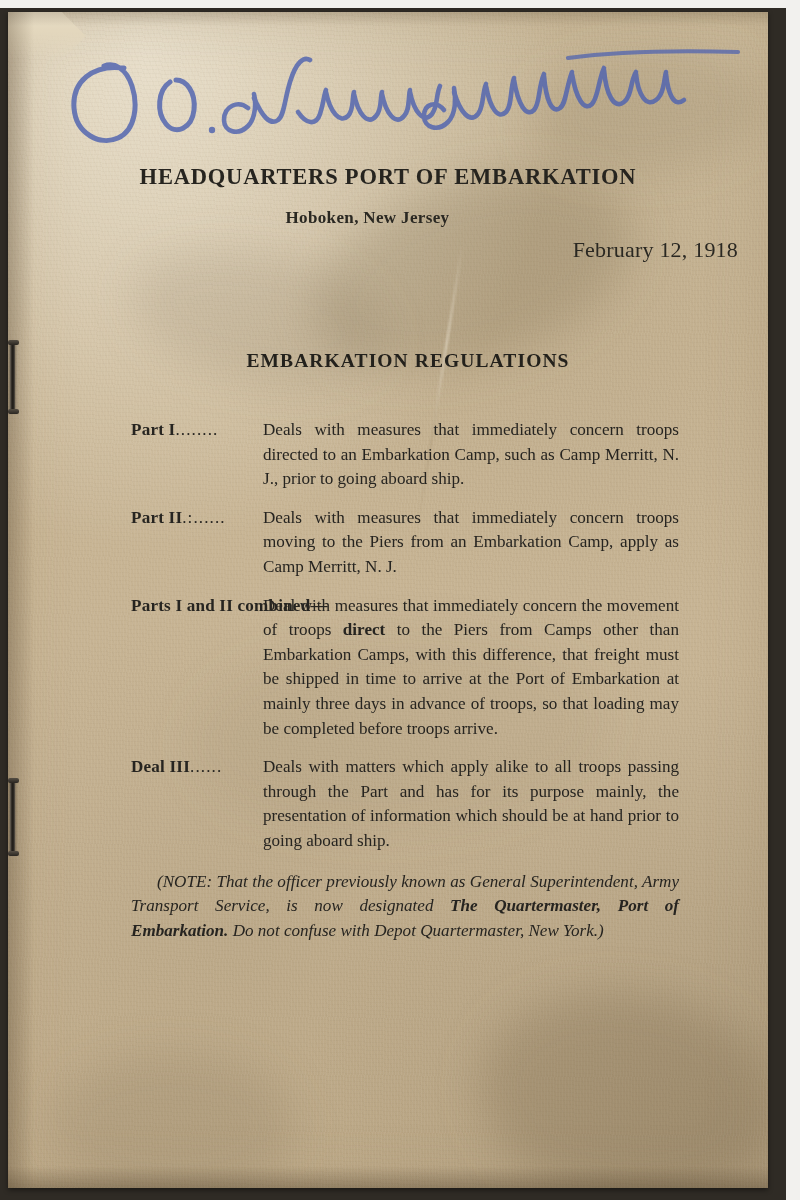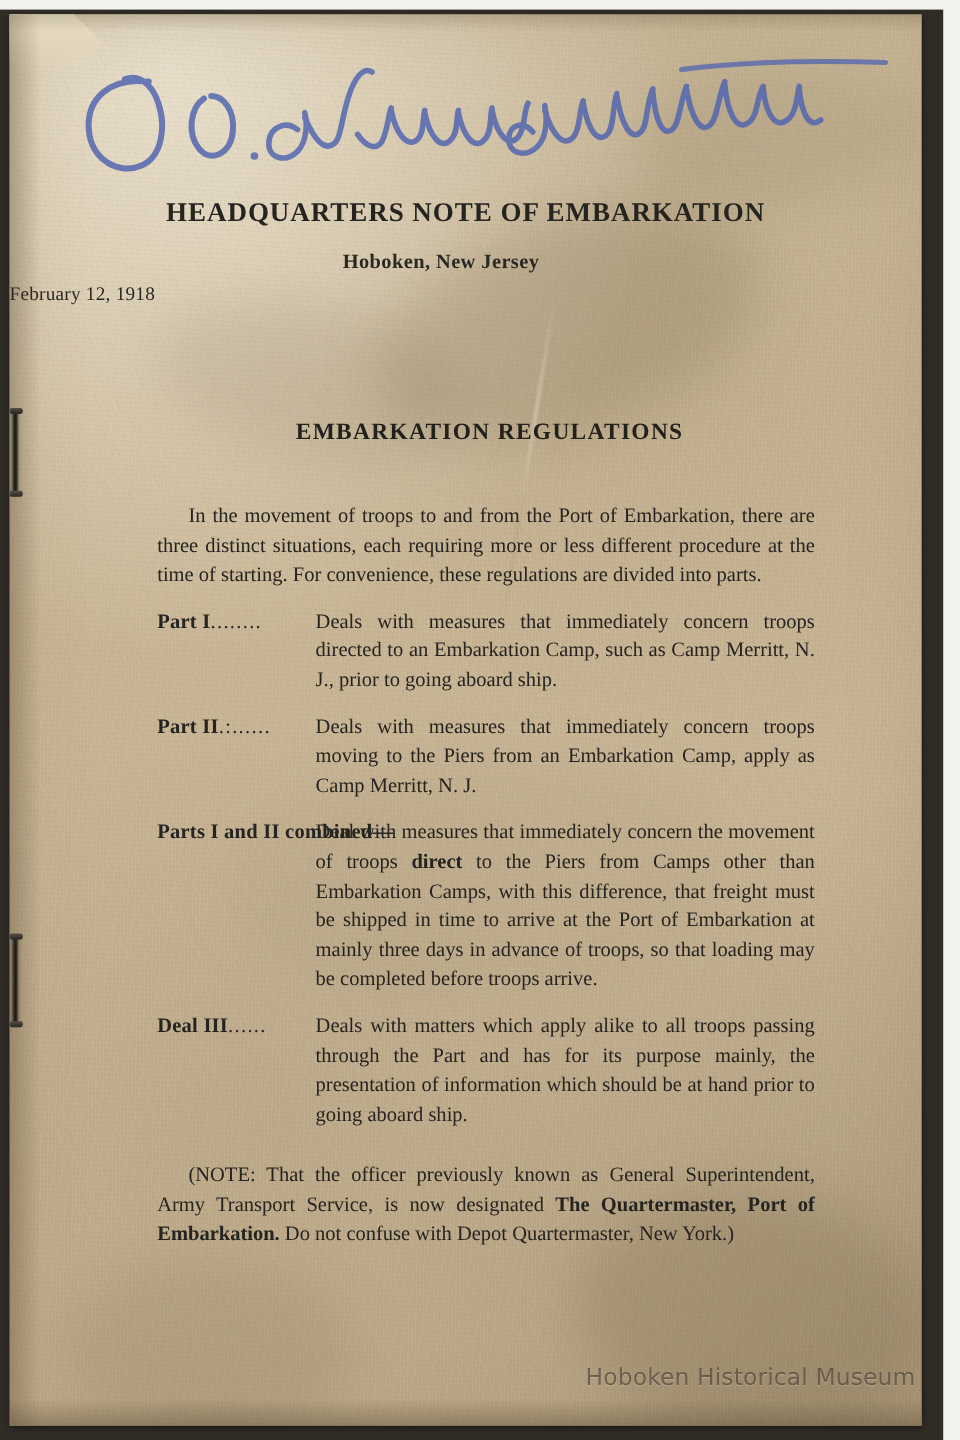--- a/index.html
+++ b/index.html
@@ -161,22 +161,22 @@
     left: 0; top: 196px; width: 719px;
     text-align: center;
     font-weight: bold;
     font-size: 17px;
     letter-spacing: .35px;
     color: #2a2822;
   }
   .hq-date {
     position: absolute;
     left: 0; top: 225px; width: 730px;
-    text-align: left;
-    font-size: 16px;
+    text-align: right;
+    font-size: 22px;
     letter-spacing: .2px;
     color: #2a2822;
   }
 
   .doc-title {
     position: absolute;
     left: 0; top: 338px; width: 800px;
     text-align: center;
     font-weight: bold;
     font-size: 19.5px;
@@ -222,23 +222,24 @@
     position: absolute;
     left: 0;
     width: auto;
     font-weight: bold;
   }
 
   .part-body { display: block; }
   .part-body b { font-weight: bold; font-family: Liberation Serif, serif; }
 
   .note {
-    margin: 26px 0 0 0;
+    margin: 16px 0 0 0;
     text-indent: 26px;
     text-align: justify;
+    font-style: italic;
   }
   .note b { font-weight: bold; }
 
   
   .watermark {
     position: absolute;
     left: 480px; top: 1124px;
     font-family: "DejaVu Sans", sans-serif;
     font-size: 19.5px;
     color: rgba(58,50,38,.62);
@@ -293,31 +294,30 @@
           <path d="M552,32 C554,56 562,72 572,64 C580,58 578,44 584,34" stroke-width="4.6"></path>
           <path d="M584,36 C586,56 594,70 604,62 C612,56 612,42 614,34" stroke-width="4.6"></path>
           <path d="M614,36 C616,56 622,70 632,62" stroke-width="4.6"></path>
           <path d="M516,20 C560,14 618,12 686,14" stroke-width="4.2" opacity="0.9"></path>
         </g>
       </svg>
     </div>
 
     <div class="content">
 
-      <div class="hq-title">HEADQUARTERS NOTE OF EMBARKATION</div>
+      <div class="hq-title">HEADQUARTERS PORT OF EMBARKATION</div>
 
       <div class="hq-city">Hoboken, New Jersey</div>
 
       <div class="hq-date">February 12, 1918</div>
 
       <div class="doc-title">EMBARKATION REGULATIONS</div>
 
       <div class="body-col">
 
-        <p class="para-intro">In the movement of troops to and from the Port of Embarkation, there are three distinct situations, each requiring more or less different procedure at the time of starting. For convenience, these regulations are divided into parts.</p>
 
         <div class="part">
           <span class="part-label"><span>Part I</span><span class="dots">........</span></span>
           <span class="part-body">Deals with measures that immediately concern troops directed to an Embarkation Camp, such as Camp Merritt, N. J., prior to going aboard ship.</span>
         </div>
 
         <div class="part">
           <span class="part-label"><span>Part II</span><span class="dots">.:......</span></span>
           <span class="part-body">Deals with measures that immediately concern troops moving to the Piers from an Embarkation Camp, apply as Camp Merritt, N. J.</span>
         </div>
@@ -329,17 +329,16 @@
 
         <div class="part">
           <span class="part-label"><span>Deal III</span><span class="dots">......</span></span>
           <span class="part-body">Deals with matters which apply alike to all troops passing through the Part and has for its purpose mainly, the presentation of information which should be at hand prior to going aboard ship.</span>
         </div>
 
         <p class="note"><span>(NOTE: That the officer previously known as General Superintendent, Army Transport Service, is now designated </span><b>The Quartermaster, Port of Embarkation.</b><span>  Do not confuse with Depot Quartermaster, New York.)</span></p>
 
       </div>
 
-      <div class="watermark">Hoboken Historical Museum</div>
 
     </div>
   </div>
 </div>
 
 </body></html>

